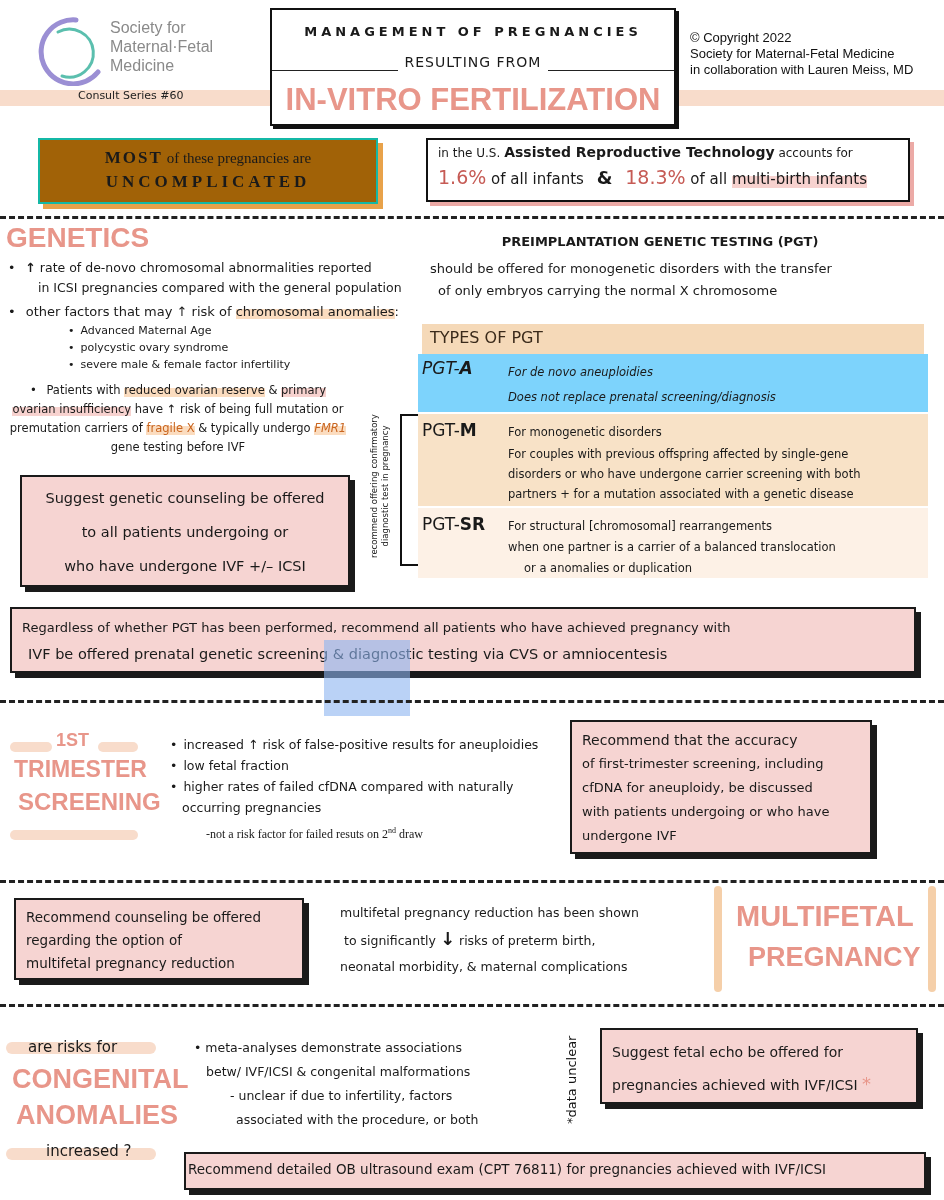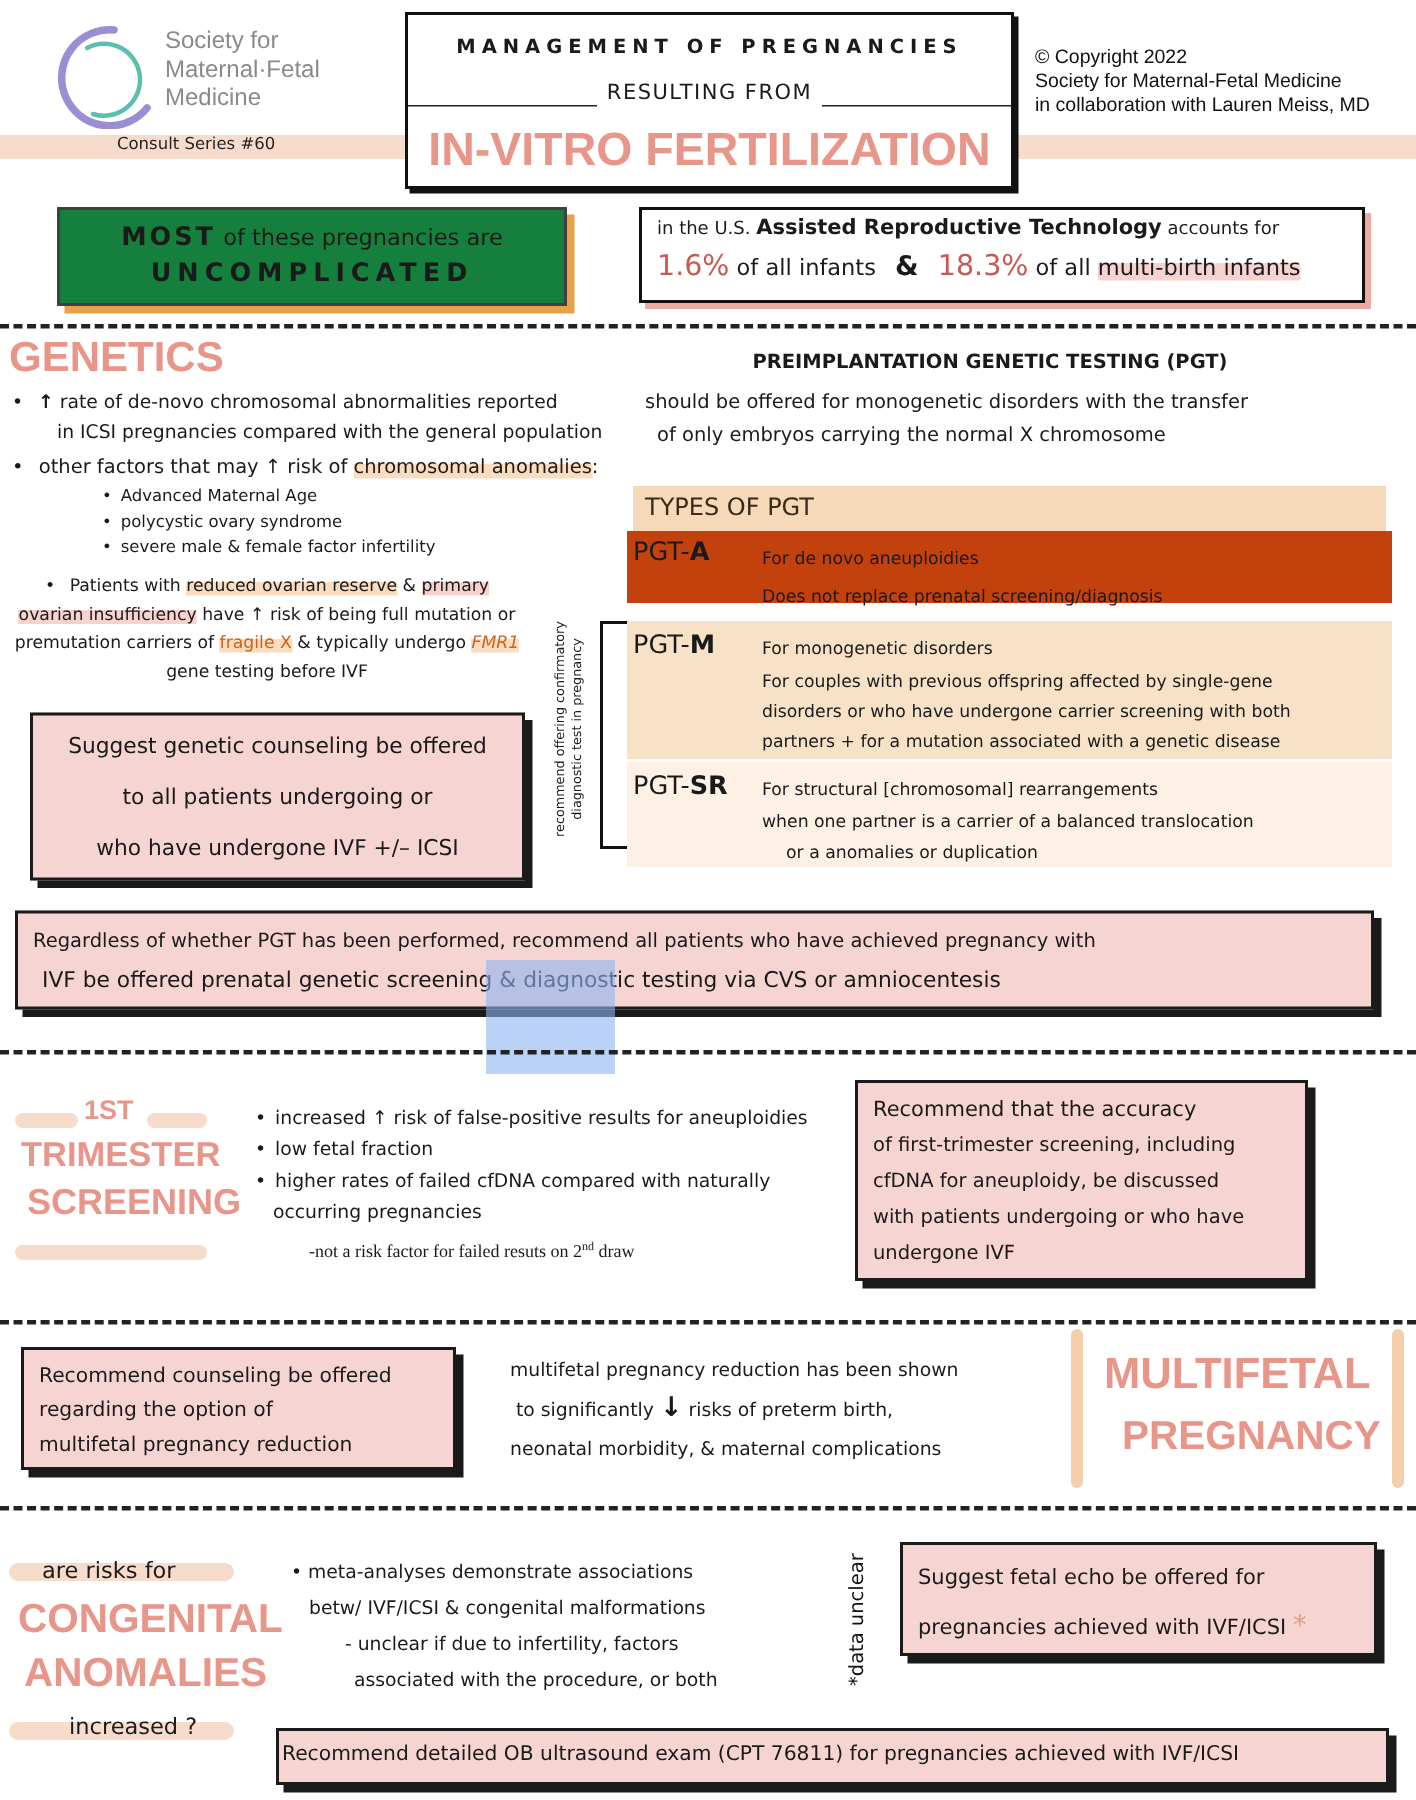--- a/index.html
+++ b/index.html
@@ -42,21 +42,21 @@
   <div style="position:absolute;right:0;top:60px;width:126px;border-top:1.5px solid #222;"></div>
   <div class="title-pink" style="position:absolute;left:0;right:0;top:72px;text-align:center;font-size:31px;">IN-VITRO FERTILIZATION</div>
 </div>
 
 <div class="abs" style="left:690px;top:30px;font-family:'Liberation Sans',sans-serif;font-size:13px;line-height:16px;color:#111;">
   <div>© Copyright 2022</div>
   <div>Society for Maternal-Fetal Medicine</div>
   <div>in collaboration with Lauren Meiss, MD</div>
 </div>
 
-<div class="abs" style="left:38px;top:138px;width:340px;height:66px;border:2px solid #404040;background:#15803d;box-shadow:5px 5px 0 #e8a24a;text-align:center;">
+<div class="abs" style="left:38px;top:138px;width:340px;height:66px;border:2px solid #14b8a6;background:#a16207;box-shadow:5px 5px 0 #e8a24a;text-align:center;font-family:Liberation Serif, serif;">
   <div style="margin-top:8px;font-size:15px;">
     <b style="letter-spacing:2px;font-size:17px;">MOST</b>
     <span>of these pregnancies are</span>
   </div>
   <div style="font-weight:bold;font-size:17px;letter-spacing:4px;margin-top:4px;">UNCOMPLICATED</div>
 </div>
 
 <div class="abs" style="left:426px;top:138px;width:484px;height:64px;border:2px solid #111;background:#fff;box-shadow:4px 4px 0 #ecaaa6;padding:4px 10px;">
   <div style="font-size:12px;">
     <span>in the U.S.</span>
@@ -114,21 +114,21 @@
 <div class="abs" style="left:420px;top:234px;width:480px;text-align:center;font-size:13px;font-weight:bold;">PREIMPLANTATION GENETIC TESTING (PGT)</div>
 <div class="abs" style="left:430px;top:258px;width:500px;font-size:13px;line-height:22px;">
   <div>should be offered for monogenetic disorders with the transfer</div>
   <div style="padding-left:8px;">of only embryos carrying the normal X chromosome</div>
 </div>
 
 <div class="abs" style="left:422px;top:324px;width:502px;height:30px;background:#f5d9b8;padding:4px 8px;">
   <span style="font-size:16px;color:#3a2a1a;">TYPES OF PGT</span>
 </div>
 
-<div class="pgt-row" style="top:354px;height:48px;background:#c2410c;width:510px;">
+<div class="pgt-row" style="top:354px;height:58px;background:#7dd3fc;width:510px;font-style:italic;">
   <div style="position:absolute;left:4px;top:4px;font-size:17px;">
     <span>PGT-</span><b>A</b>
   </div>
   <div style="position:absolute;left:90px;top:6px;font-size:11.5px;line-height:25px;">
     <div>For de novo aneuploidies</div>
     <div>Does not replace prenatal screening/diagnosis</div>
   </div>
 </div>
 
 <div class="pgt-row" style="top:414px;height:92px;background:#f8e2c7;width:510px;">

